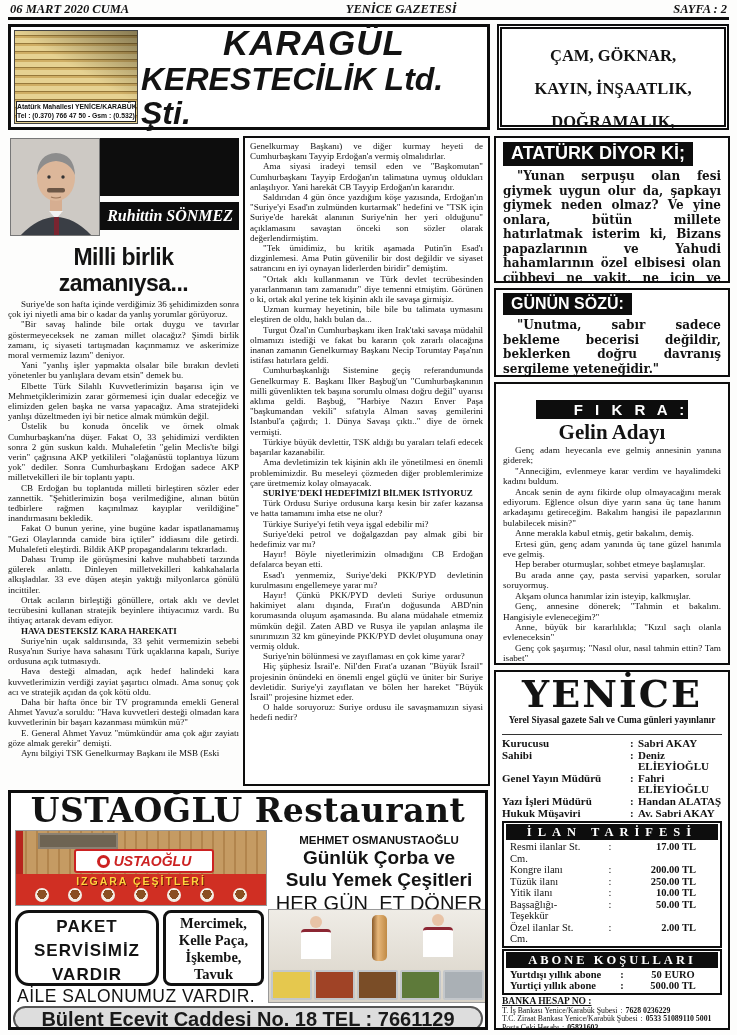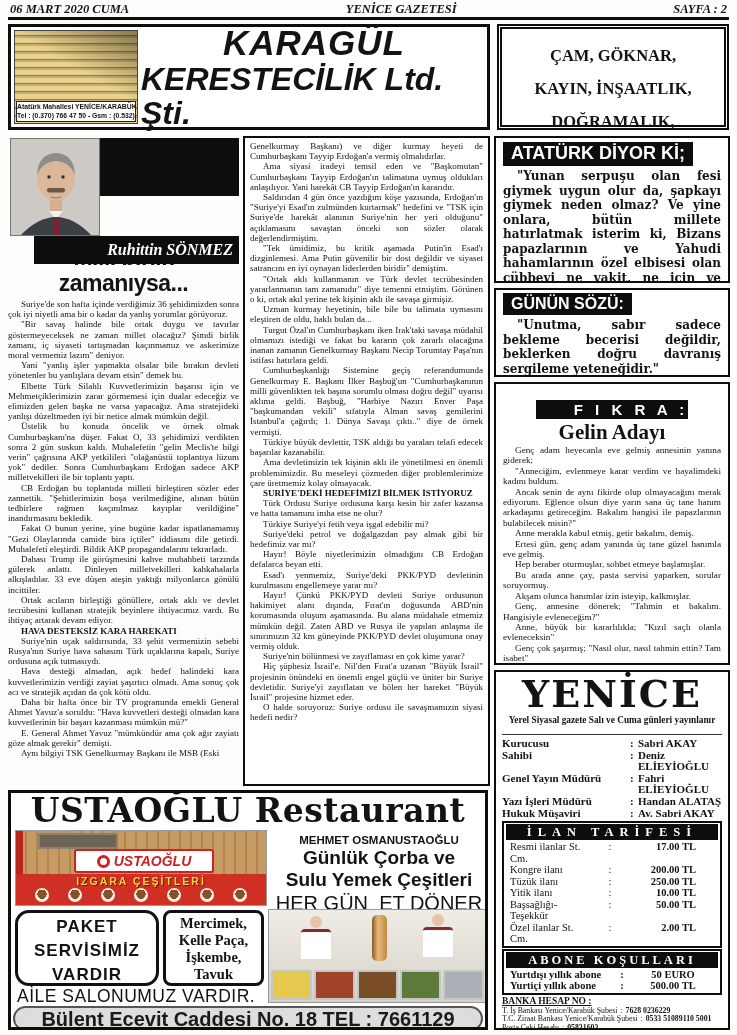--- a/index.html
+++ b/index.html
@@ -29,21 +29,21 @@
   .kereste-box{position:absolute;top:24px;left:497px;width:232px;height:106px;border:5px double #0d0d0d;
       background:#fff;padding-top:5px;}
   .kereste-box p{margin:11px;text-align:center;font:bold 16.5px/22px "Liberation Serif",serif;}
 
   
   .col-left{position:absolute;top:136px;left:8px;width:231px;height:650px;overflow:hidden;}
   .author-block{position:relative;height:102px;}
   .banner-top{position:absolute;left:26px;top:2px;right:0;height:58px;background:#0d0d0d;}
   .banner-name{position:absolute;left:26px;top:66px;right:0;height:28px;background:#0d0d0d;color:#fff;
       display:flex;align-items:center;justify-content:flex-end;padding-right:6px;
-      font:italic bold 16px/18px "Liberation Serif",serif;margin-top:34px;}
+      font:italic bold 16px/18px "Liberation Serif",serif;}
   .author-photo{position:absolute;left:2px;top:2px;width:90px;height:98px;border:1px solid #777;
       background:#cdc9c4;z-index:2;overflow:hidden;}
   .col-title{margin:6px 0 3px;text-align:center;font:900 23px/26px "Liberation Sans",sans-serif;letter-spacing:-0.5px;}
   .body-copy p{margin:0;text-indent:13px;text-align:justify;font:9px/10.2px "Liberation Serif",serif;}
   .body-copy p.subhead{font-weight:bold;}
   .body-copy p.noindent{text-indent:0;}
   .col-mid{position:absolute;top:136px;left:243px;width:247px;height:650px;border:2px solid #0d0d0d;
       padding:3px 5px;overflow:hidden;background:#fff;}
 
   

